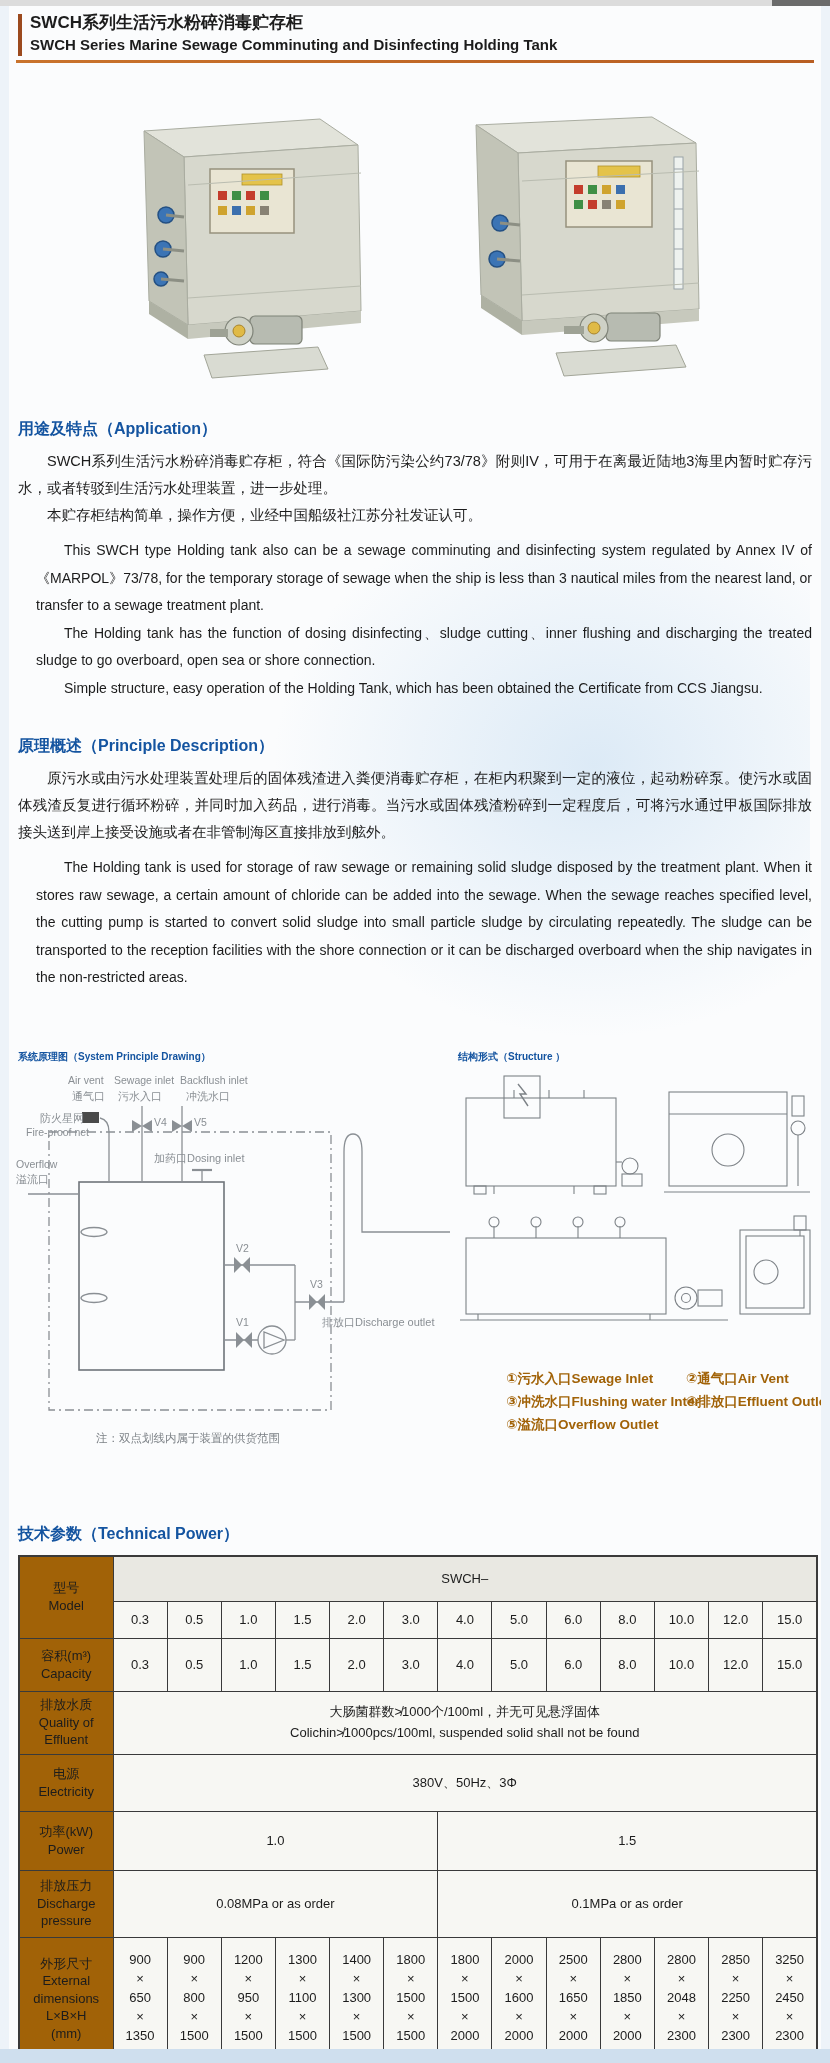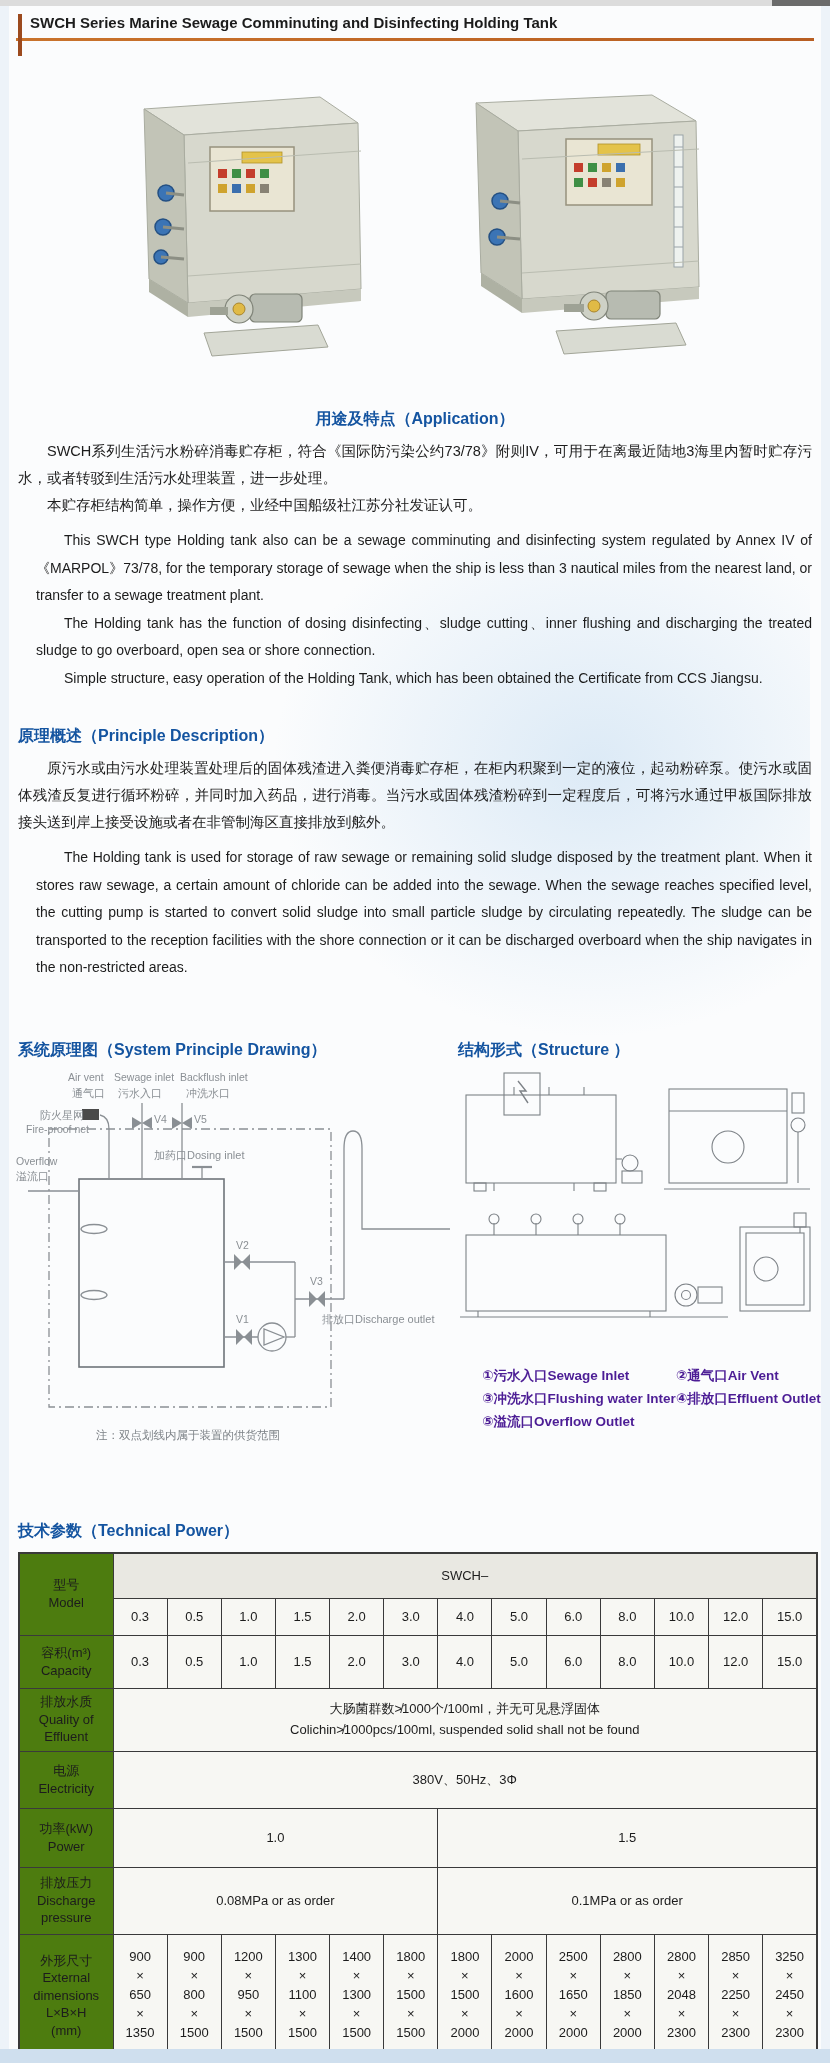--- a/index.html
+++ b/index.html
@@ -23,41 +23,41 @@
 
   
   .photos{display:flex;justify-content:center;gap:28px;margin-top:10px;height:330px;}
   .photo{width:318px;height:326px;}
 
   
   .section{padding:0 18px;}
   .sec-head{color:#1454a0;font-weight:bold;font-size:16px;margin:0;}
   .para{font-size:14.5px;line-height:27px;text-align:justify;text-indent:2em;margin:0;}
   .para.en{font-size:14px;line-height:27.5px;margin-left:18px;}
-  .app-head{margin-top:28px;margin-bottom:8px;text-align:center;}
+  .app-head{margin-top:16px;margin-bottom:8px;}
   .pr-head{margin-top:34px;margin-bottom:8px;}
   .gap-en{margin-top:8px;}
 
   
   .diagrams{display:flex;padding:0 14px;margin-top:58px;}
   .diag-left{width:440px;}
   .diag-right{width:362px;}
-  .diag-head{color:#1454a0;font-weight:bold;font-size:16px;margin:0 0 6px 4px;}
+  .diag-head{color:#1454a0;font-weight:bold;font-size:10px;margin:0 0 6px 4px;}
   .cadtext{fill:#8a8f94;font-size:10.5px;}
   .cadtext-cn{fill:#8a8f94;font-size:11px;}
   .cadnote{fill:#7d8287;font-size:11.5px;}
-  .legend{margin-top:6px;margin-left:28px;font-size:13.5px;font-weight:bold;color:#4c1d95;}
+  .legend{margin-top:6px;margin-left:52px;font-size:13.5px;font-weight:bold;color:#a16207;}
   .legend-grid{display:grid;grid-template-columns:58% 42%;row-gap:5px;}
   .legend-item{white-space:nowrap;}
 
   
   .tech-head{margin-top:46px;margin-bottom:10px;}
   table.tech{border-collapse:collapse;table-layout:fixed;width:800px;margin:0 auto;border:2px solid #3a3a3a;background:#f7f7f3;}
   table.tech td{border:1px solid #3a3a3a;text-align:center;vertical-align:middle;font-size:13px;padding:2px 0;}
-  td.lbl{background:#4d7c0f;font-size:12.5px;line-height:1.35;}
+  td.lbl{background:#a16207;font-size:12.5px;line-height:1.35;}
   td.series{background:#e9e8e2;height:40px;font-size:13.5px;}
   tr.r-models td{height:32px;}
   tr.r-cap td{height:48px;}
   td.wide{line-height:1.55;}
   tr.r-eff td{height:58px;}
   tr.r-ele td{height:52px;}
   tr.r-pow td{height:54px;}
   tr.r-pre td{height:62px;}
   tr.r-dim td{height:118px;}
   td.dim-cell{font-size:12.5px;line-height:1.45;}
@@ -70,20 +70,21 @@
 <div class="edge-left"></div>
 <div class="edge-right"></div>
 <div class="edge-bottom"></div>
 <div class="watermark wm1"></div>
 <div class="watermark wm2"></div>
 
 <div class="content">
 
   <div class="header">
     <div class="title-bar"></div>
+    <div class="title-zh">SWCH系列生活污水粉碎消毒贮存柜</div>
     <div class="title-en">SWCH Series Marine Sewage Comminuting and Disinfecting Holding Tank</div>
     <div class="title-rule"></div>
   </div>
 
   <div class="photos">
     <svg class="photo" viewBox="0 0 300 326">
       <polygon points="52,58 228,46 266,72 92,84" fill="#e2e3da" stroke="#a9aca0" stroke-width="1"></polygon>
       <polygon points="92,84 266,72 269,238 96,252" fill="#d7d8cd" stroke="#a9aca0" stroke-width="1"></polygon>
       <polygon points="52,58 92,84 96,252 57,228" fill="#c2c4b7" stroke="#a9aca0" stroke-width="1"></polygon>
       <polygon points="57,228 96,252 96,266 57,241" fill="#aeb1a3"></polygon>

